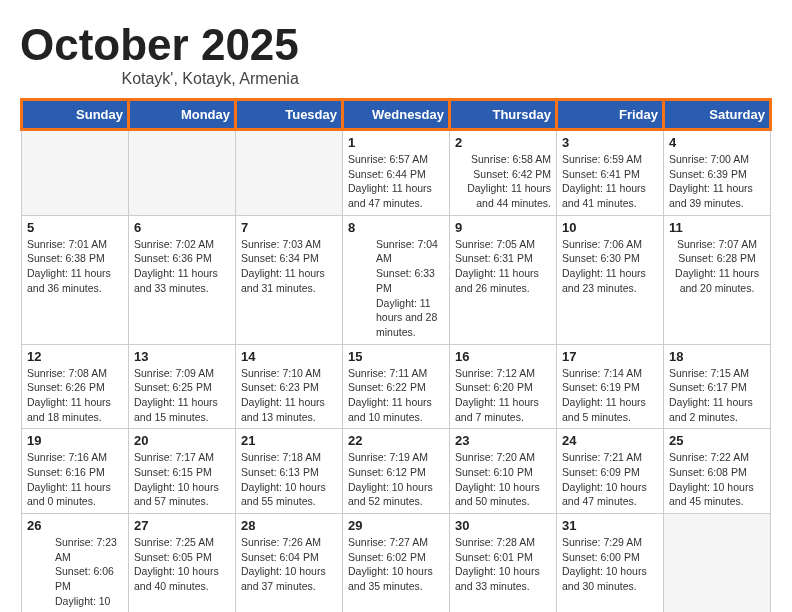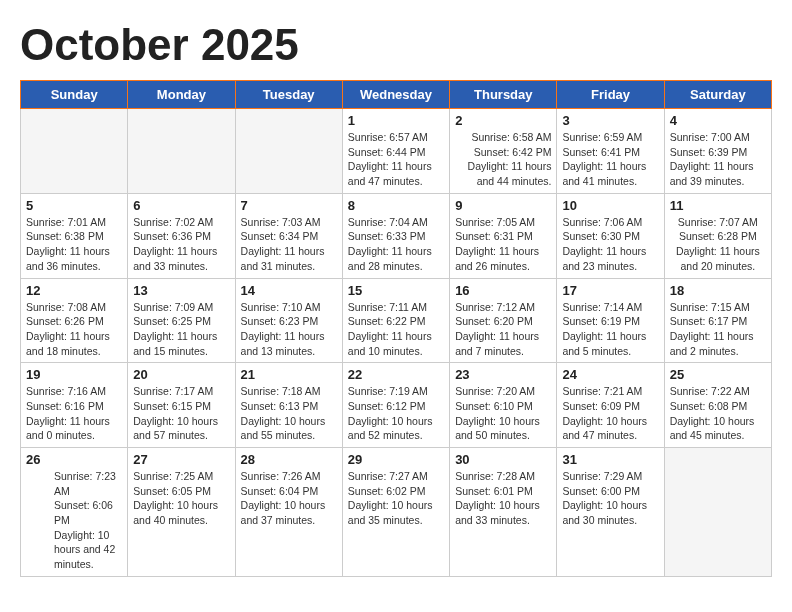--- a/index.html
+++ b/index.html
@@ -48,24 +48,24 @@
       font-size: 16px;
       color: #444;
     }
     .calendar {
       width: 100%;
       border-collapse: collapse;
     }
     .calendar th {
       background: #2a5db0;
       color: #fff;
-      text-align: center;
+      text-align: right;
       padding: 6px 4px;
       font-size: 13px;
-      border: 1px solid #f97316;
+      border: 3px solid #f97316;
     }
     .calendar td {
       border: 1px solid #ccc;
       vertical-align: top;
       padding: 4px 5px;
       width: calc(100% / 7);
       min-height: 80px;
       font-size: 11px;
       color: #222;
       background: #fff;
@@ -83,20 +83,21 @@
       line-height: 1.4;
       color: #333;
     }
   </style>
 </head>
 <body>
 
 <div class="header">
   <div class="title-block">
     <div class="month-title">October 2025</div>
+    <div class="location">Kotayk', Kotayk, Armenia</div>
   </div>
 </div>
 
 <table class="calendar">
   <thead>
     <tr>
 
     <th>Sunday</th>
         <th>Monday</th>
         <th>Tuesday</th>
@@ -150,21 +151,21 @@
 Daylight: 11 hours and 33 minutes.</div>
         </td>
         <td>
           <div class="day-number">7</div>
           <div class="day-info" style="white-space: pre-line;">Sunrise: 7:03 AM
 Sunset: 6:34 PM
 Daylight: 11 hours and 31 minutes.</div>
         </td>
         <td>
           <div class="day-number">8</div>
-          <div class="day-info" style="white-space: pre-line;">Sunrise: 7:04 AM
+          <div class="day-info" style="white-space: pre-line; margin-left: 28px;">Sunrise: 7:04 AM
 Sunset: 6:33 PM
 Daylight: 11 hours and 28 minutes.</div>
         </td>
         <td>
           <div class="day-number">9</div>
           <div class="day-info" style="white-space: pre-line;">Sunrise: 7:05 AM
 Sunset: 6:31 PM
 Daylight: 11 hours and 26 minutes.</div>
         </td>
         <td>

